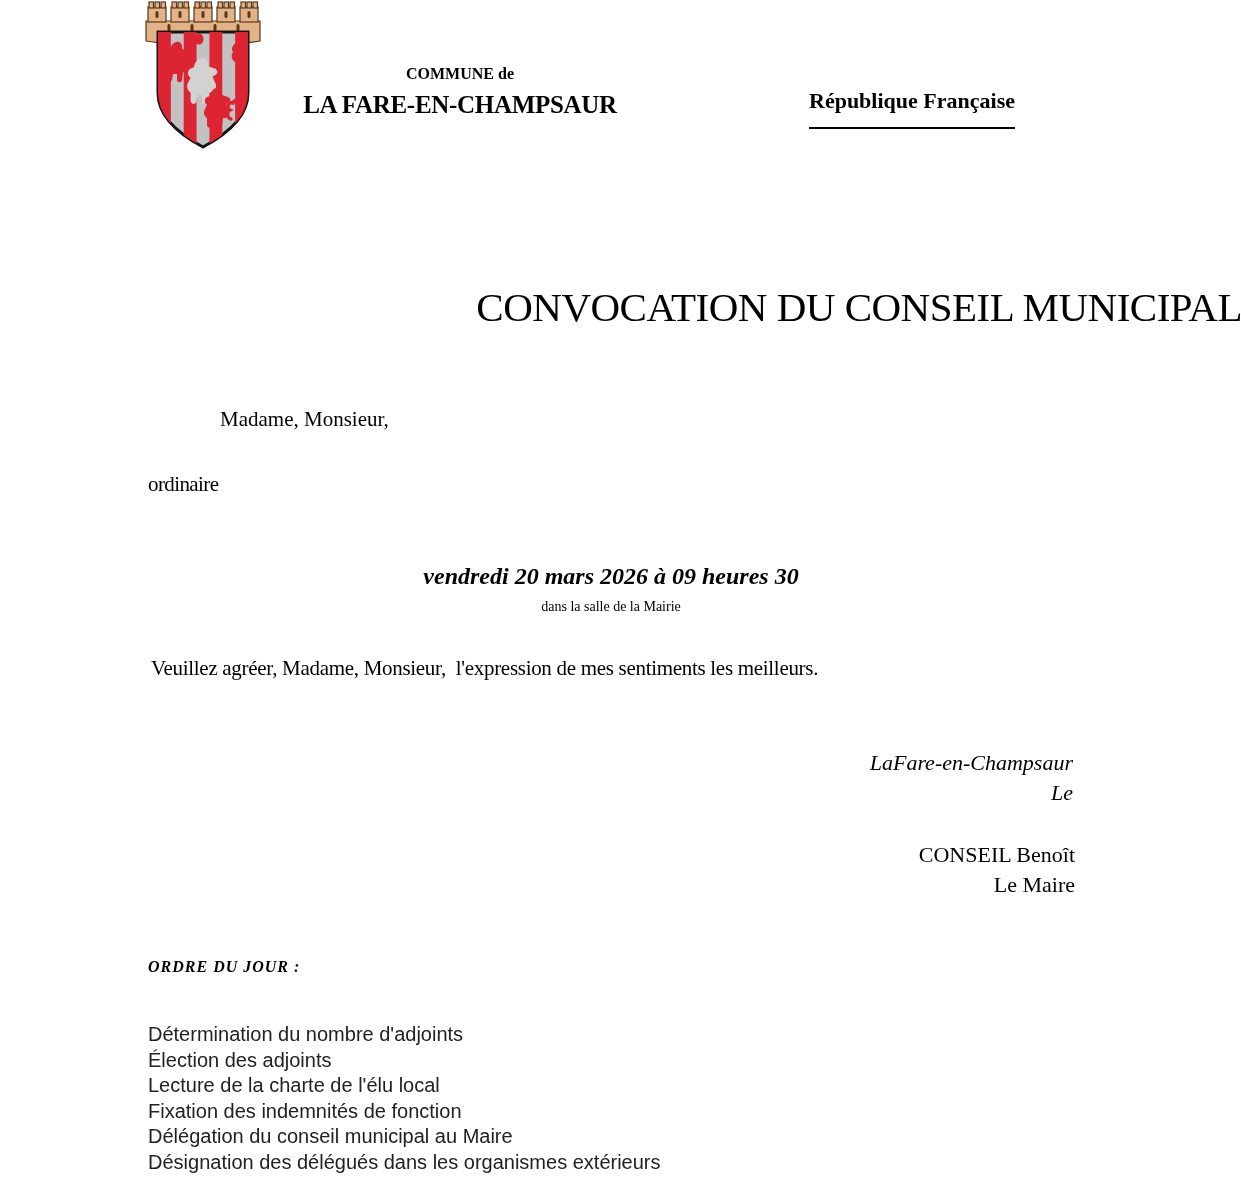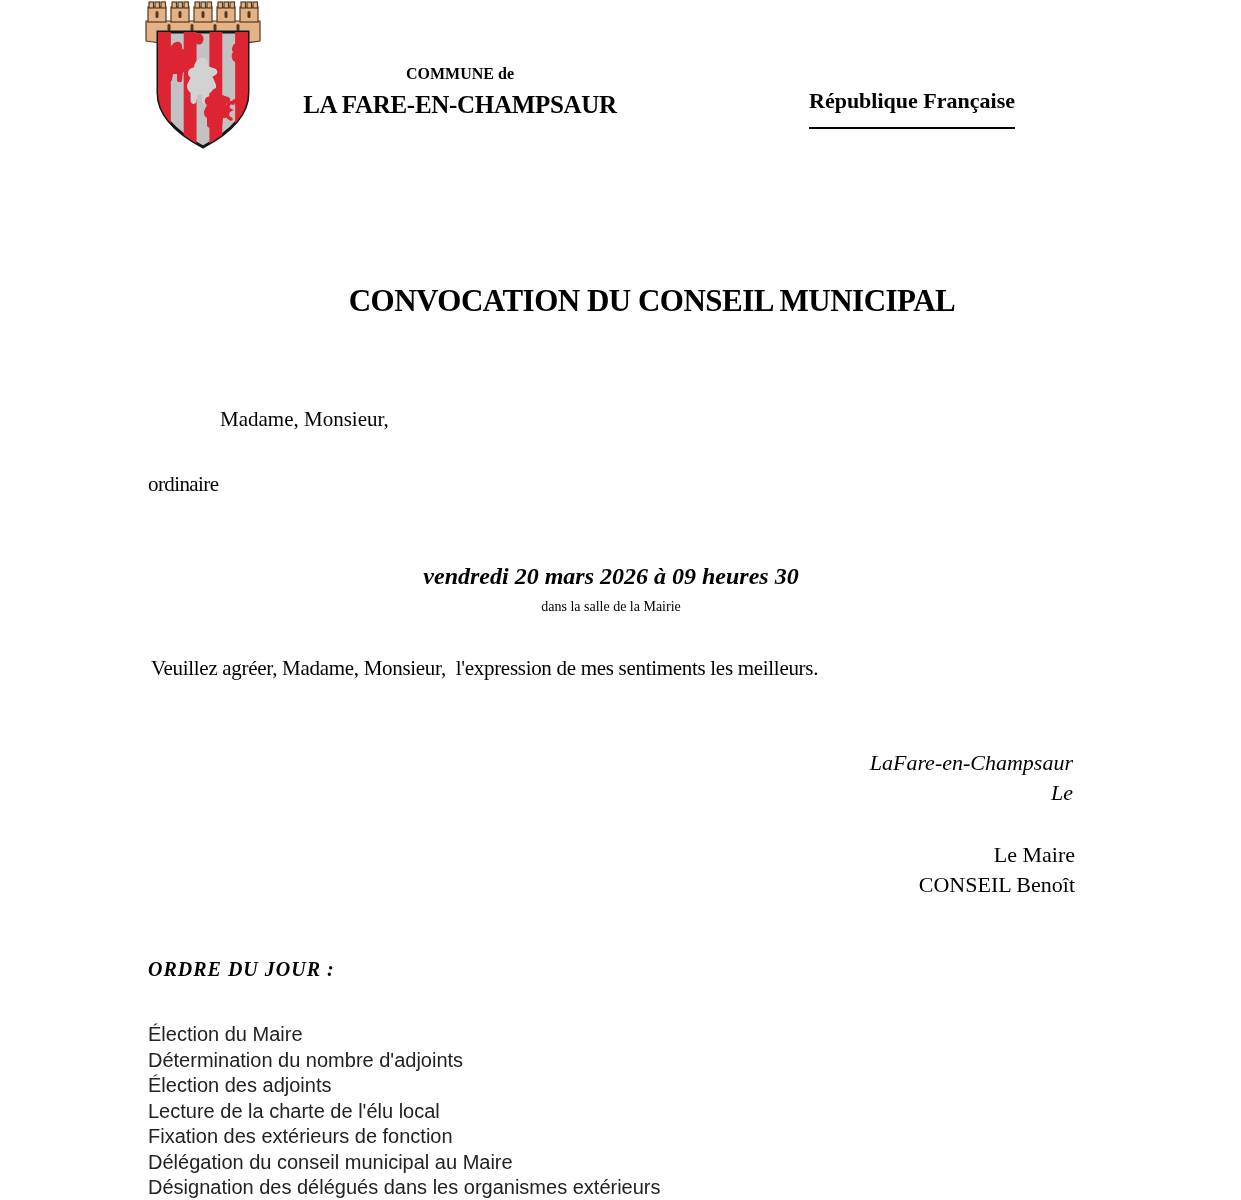--- a/index.html
+++ b/index.html
@@ -22,22 +22,22 @@
   .hc2{font-size:25px;line-height:32px;letter-spacing:-0.3px;}
   .republique{
     left:809px;top:88px;
     font-size:22px;font-weight:bold;
   }
   .republique span{border-bottom:2px solid #000;padding-bottom:14px;}
 
   
   .doc-title{
     left:62px;top:283px;width:1180px;
-    text-align:center;
-    font-size:31px;font-weight:bold;letter-spacing:-0.5px;
+    text-align:right;
+    font-size:41px;font-weight:normal;letter-spacing:-0.5px;
   }
 
   
   .salutation{left:220px;top:407px;font-size:21px;}
   .intro{
     left:148px;top:469px;width:936px;
     font-size:21px;line-height:31px;letter-spacing:-0.6px;
   }
   .intro .l1{text-align:justify;text-align-last:justify;}
   .date-block{left:0;top:561px;width:1222px;text-align:center;}
@@ -54,21 +54,21 @@
     text-align:right;font-style:italic;font-size:22px;line-height:30px;
   }
   .sig-name{
     left:640px;top:840px;width:435px;
     text-align:right;font-size:22px;line-height:30px;
   }
 
   
   .ordre{
     left:148px;top:958px;
-    font-size:20px;font-weight:bold;font-style:italic;letter-spacing:1px;
+    font-size:16px;font-weight:bold;font-style:italic;letter-spacing:1px;
   }
   .agenda{
     left:148px;top:1022px;
     font-family:"Liberation Sans", sans-serif;
     font-size:20px;line-height:25.5px;color:#222;
   }
 </style>
 </head>
 <body>
 
@@ -162,28 +162,27 @@
     <div class="meeting-place">dans la salle de la Mairie</div>
   </div>
 
   <div class="abs closing">Veuillez agréer, Madame, Monsieur,  l'expression de mes sentiments les meilleurs.</div>
 
   <div class="abs sig-city">
     <div>LaFare-en-Champsaur</div>
     <div>Le</div>
   </div>
   <div class="abs sig-name">
+    <div>CONSEIL Benoît</div>
     <div>Le Maire</div>
-    <div>CONSEIL Benoît</div>
   </div>
 
   <div class="abs ordre">ORDRE DU JOUR :</div>
   <div class="abs agenda">
-    <div>Élection du Maire</div>
     <div>Détermination du nombre d'adjoints</div>
     <div>Élection des adjoints</div>
     <div>Lecture de la charte de l'élu local</div>
-    <div>Fixation des extérieurs de fonction</div>
+    <div>Fixation des indemnités de fonction</div>
     <div>Délégation du conseil municipal au Maire</div>
     <div>Désignation des délégués dans les organismes extérieurs</div>
   </div>
 
 </div>
 
 </body></html>

